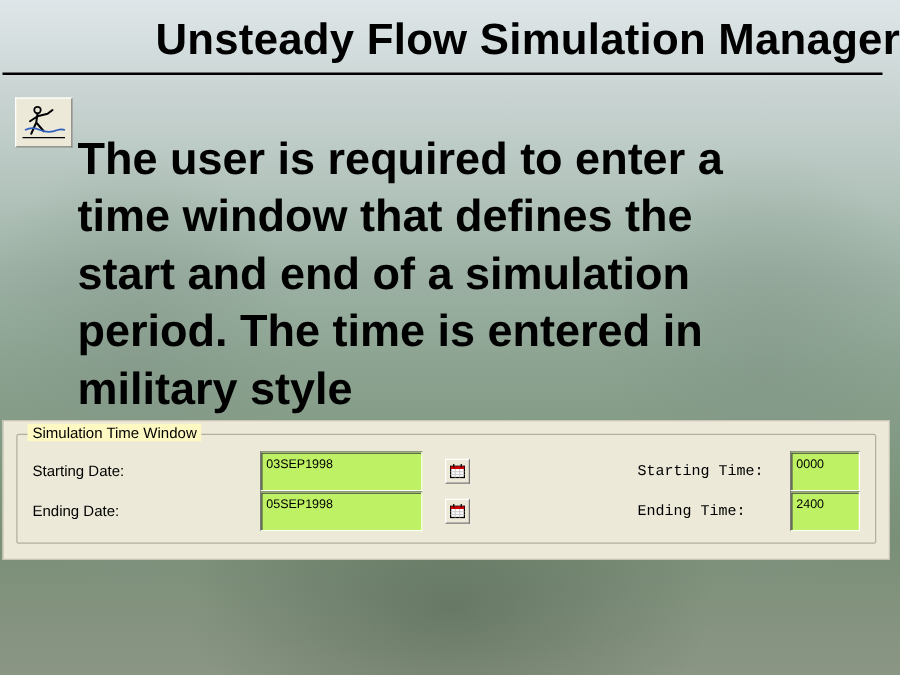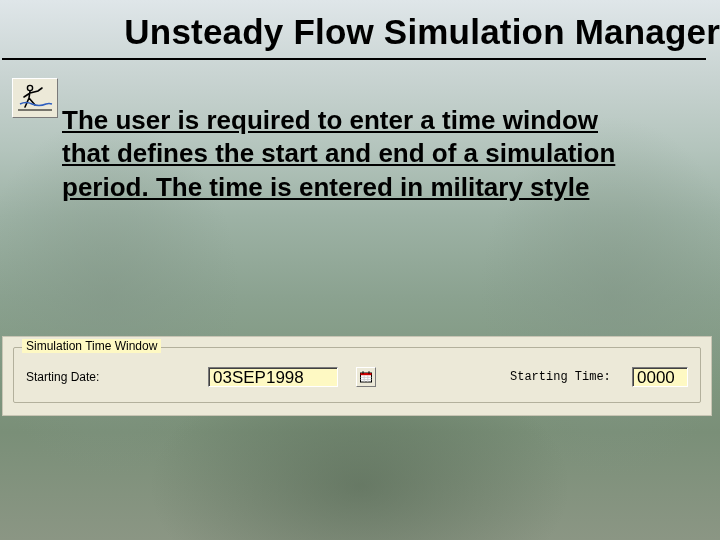--- a/index.html
+++ b/index.html
@@ -68,24 +68,23 @@
     display: flex;
     align-items: center;
     justify-content: center;
   }
   .hero-icon svg { display: block; }
   .body-text {
     position: relative;
     z-index: 2;
     margin: 44px 90px 0 62px;
     font-weight: bold;
-    font-size: 26px;
+    font-size: 36px;
     line-height: 1.28;
     color: #000;
-    text-decoration: underline;
   }
 
   
   .panel-wrap {
     position: absolute;
     left: 2px;
     right: 8px;
     top: 336px;
     z-index: 3;
     background: #ece9d8;
@@ -113,30 +112,30 @@
   .row {
     display: flex;
     align-items: center;
     height: 26px;
     gap: 12px;
   }
   .row + .row { margin-top: 6px; }
   .lbl-left  { width: 170px; }
   .input-box {
     width: 130px;
-    height: 20px;
+    height: 32px;
     line-height: 20px;
-    background: #fef9c3;
+    background: #bef264;
     border-top: 1px solid #7a7a7a;
     border-left: 1px solid #7a7a7a;
     border-right: 1px solid #fff;
     border-bottom: 1px solid #fff;
     box-shadow: inset 1px 1px 0 #404040;
     padding: 0 4px;
-    font-size: 17px;
+    font-size: 10px;
     font-family: Tahoma, Arial, sans-serif;
     box-sizing: border-box;
   }
   .input-small { width: 56px; }
   .cal-btn {
     width: 20px;
     height: 20px;
     margin-left: 6px;
     box-sizing: border-box;
     background: #ece9d8;
@@ -189,17 +188,36 @@
             <line x1="1.5" y1="9.6" x2="12.5" y2="9.6" stroke="#c9c9c9" stroke-width="0.8"></line>
             <line x1="5.2" y1="5.2" x2="5.2" y2="12" stroke="#c9c9c9" stroke-width="0.8"></line>
             <line x1="8.8" y1="5.2" x2="8.8" y2="12" stroke="#c9c9c9" stroke-width="0.8"></line>
           </svg>
         </div>
         <div class="spacer"></div>
         <span class="lbl-right">Starting Time:</span>
         <div class="input-box input-small">0000</div>
       </div>
 
+      <div class="row">
+        <span class="lbl-left">Ending Date:</span>
+        <div class="input-box">05SEP1998</div>
+        <div class="cal-btn">
+          <svg width="14" height="14" viewBox="0 0 14 14">
+            <rect x="1.5" y="3" width="11" height="9" fill="#fff" stroke="#000" stroke-width="1"></rect>
+            <rect x="1.5" y="3" width="11" height="2.2" fill="#c00"></rect>
+            <line x1="4" y1="1.2" x2="4" y2="3.8" stroke="#000" stroke-width="1"></line>
+            <line x1="10" y1="1.2" x2="10" y2="3.8" stroke="#000" stroke-width="1"></line>
+            <line x1="1.5" y1="7.4" x2="12.5" y2="7.4" stroke="#c9c9c9" stroke-width="0.8"></line>
+            <line x1="1.5" y1="9.6" x2="12.5" y2="9.6" stroke="#c9c9c9" stroke-width="0.8"></line>
+            <line x1="5.2" y1="5.2" x2="5.2" y2="12" stroke="#c9c9c9" stroke-width="0.8"></line>
+            <line x1="8.8" y1="5.2" x2="8.8" y2="12" stroke="#c9c9c9" stroke-width="0.8"></line>
+          </svg>
+        </div>
+        <div class="spacer"></div>
+        <span class="lbl-right">Ending Time:</span>
+        <div class="input-box input-small">2400</div>
+      </div>
 
     </div>
   </div>
 
 </div>
 
 </body></html>

